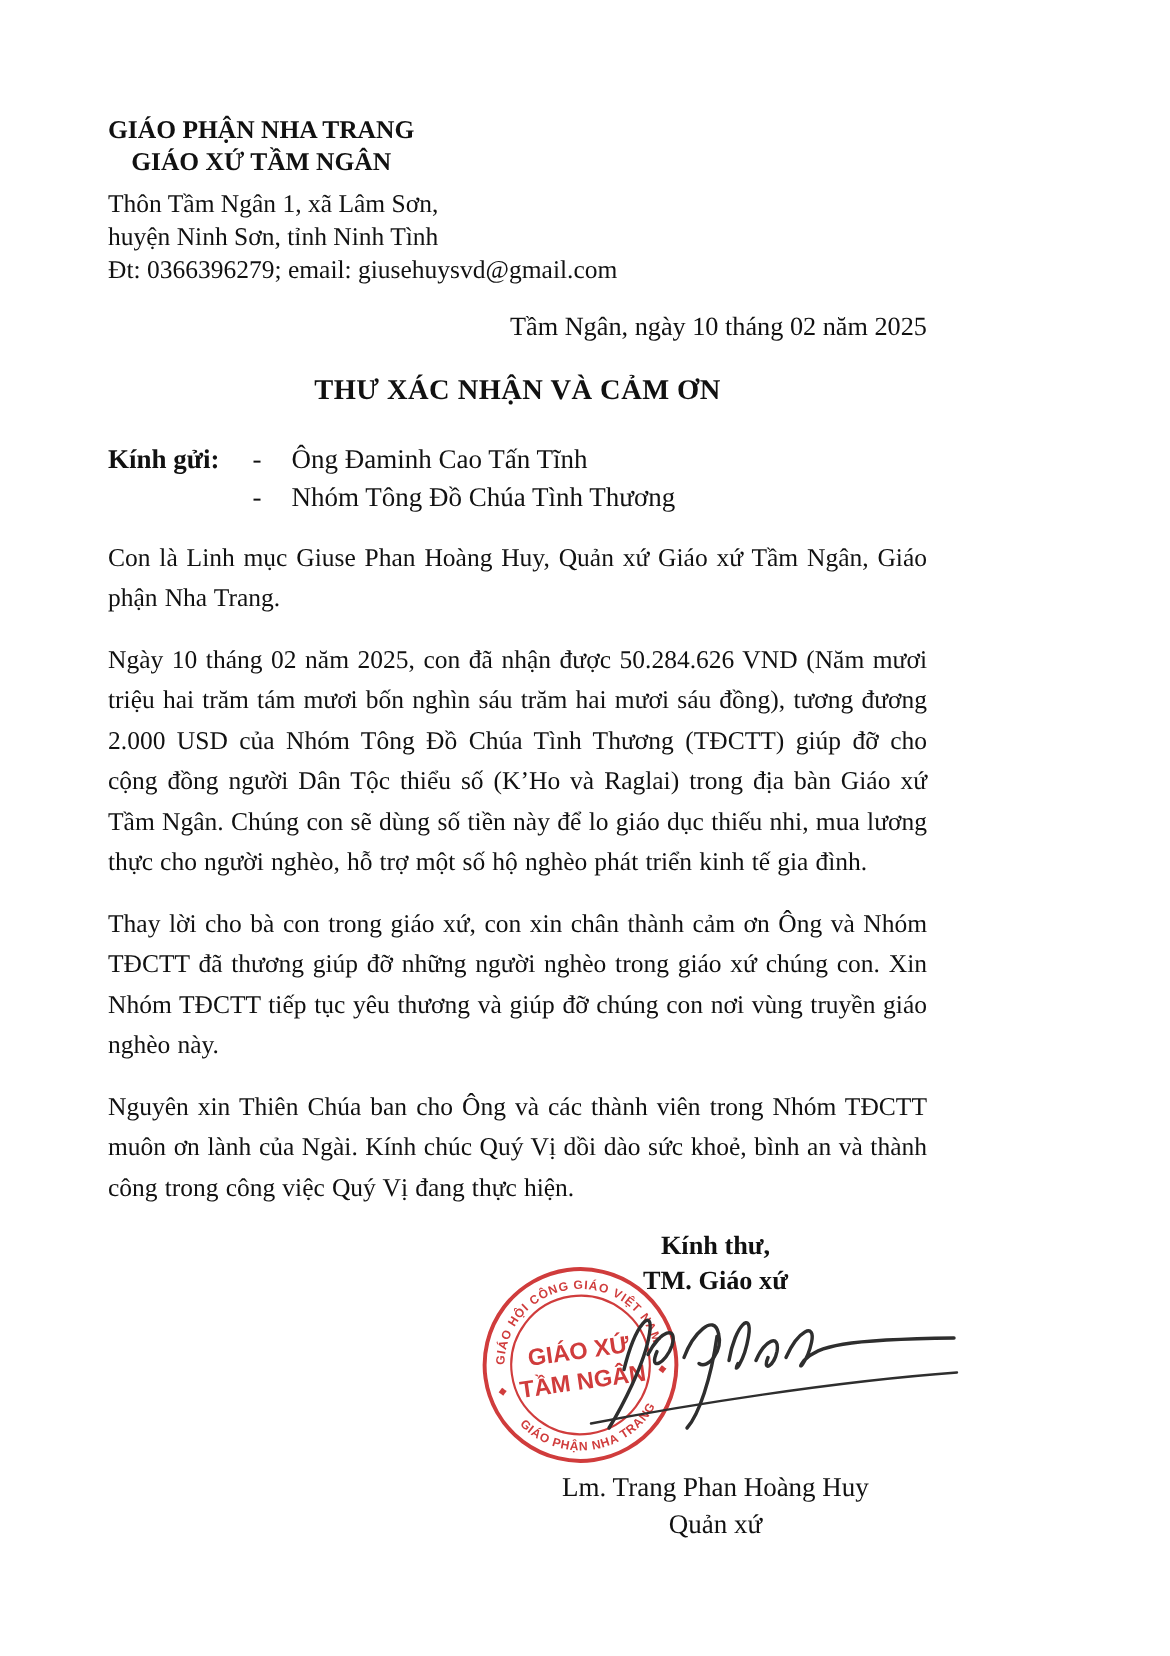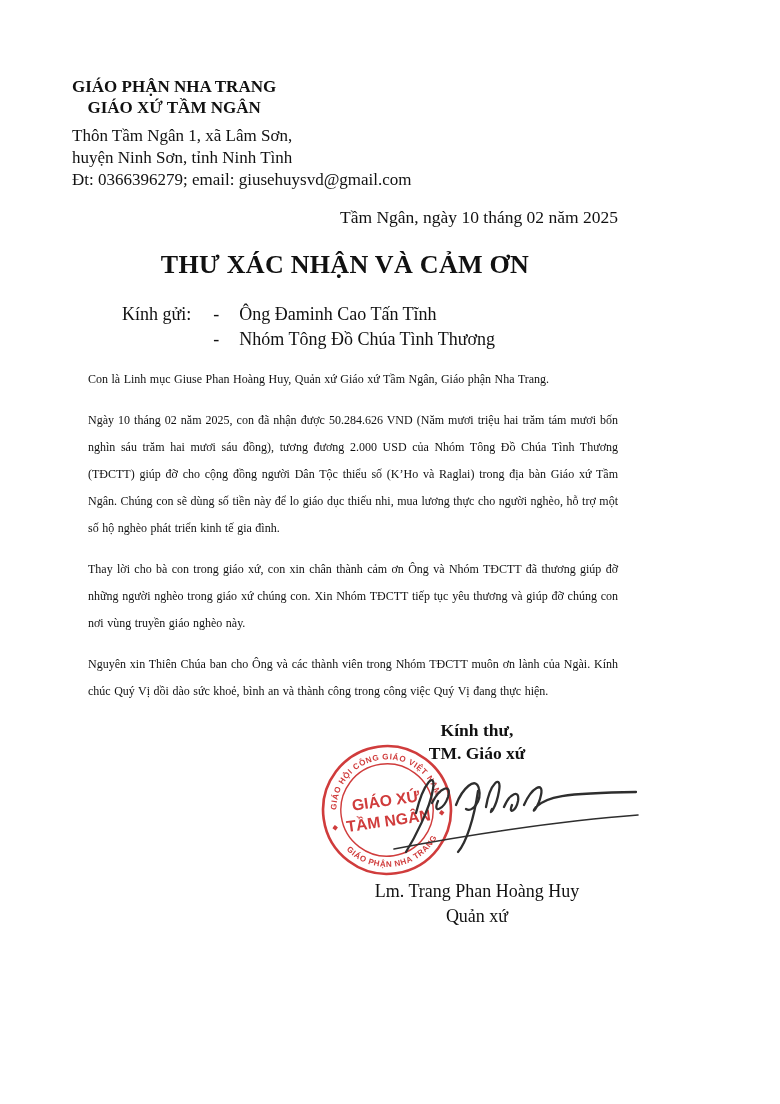--- a/index.html
+++ b/index.html
@@ -13,29 +13,29 @@
     font-family: "Liberation Serif", serif;
     overflow: hidden;
   }
   .content { padding: 76px 70px 0 72px; }
 
   .org-block { display:inline-block; text-align:center; font-weight:bold; font-size:17px; line-height:21px; }
   .address-block { margin-top:7px; font-size:17px; line-height:22px; }
 
   .dateline { margin-top:16px; text-align:right; font-size:17.5px; }
 
-  .title { margin:22px 0 0 0; text-align:center; font-size:26px; font-weight:bold; letter-spacing:0.3px; }
+  .title { margin:22px 0 0 0; text-align:center; font-size:19px; font-weight:bold; letter-spacing:0.3px; }
 
   .recipients { margin-top:22px; font-size:18px; line-height:25px; display:flex; }
-  .recipients-label { font-weight:normal; margin-left:50px; white-space:nowrap; }
+  .recipients-label { font-weight:bold; white-space:nowrap; }
   .recipient-list { margin-left:22px; }
   .recipient-item { display:flex; }
   .recipient-item .dash { width:26px; text-align:left; }
 
-  p.body-par { margin:14px 0 0 16px; font-size:12px; line-height:27px; text-align:justify; word-spacing:0.5px; }
+  p.body-par { margin:14px 0 0 0; font-size:17px; line-height:27px; text-align:justify; word-spacing:0.5px; }
   p.body-par .b { font-weight:normal; }
 
   .closing { position:relative; height:240px; margin-top:14px; }
   .signoff { position:absolute; left:300px; top:0; width:210px; text-align:center; font-size:17.5px; line-height:23px;font-weight:bold; }
   .seal-svg { position:absolute; left:246px; top:22px; width:138px; height:138px; color:var(--seal-red); }
   .signature-svg { position:absolute; left:314px; top:40px; width:262px; height:102px; color:var(--ink); }
   .signer { position:absolute; left:240px; top:160px; width:330px; text-align:center; font-size:18px; line-height:25px; }
 
   .seal-arc { font-family:"Liberation Sans", sans-serif; font-weight:bold; font-size:8px; letter-spacing:0.6px; fill:currentColor; }
   .seal-arc-bottom { font-size:8px; letter-spacing:0.5px; }

